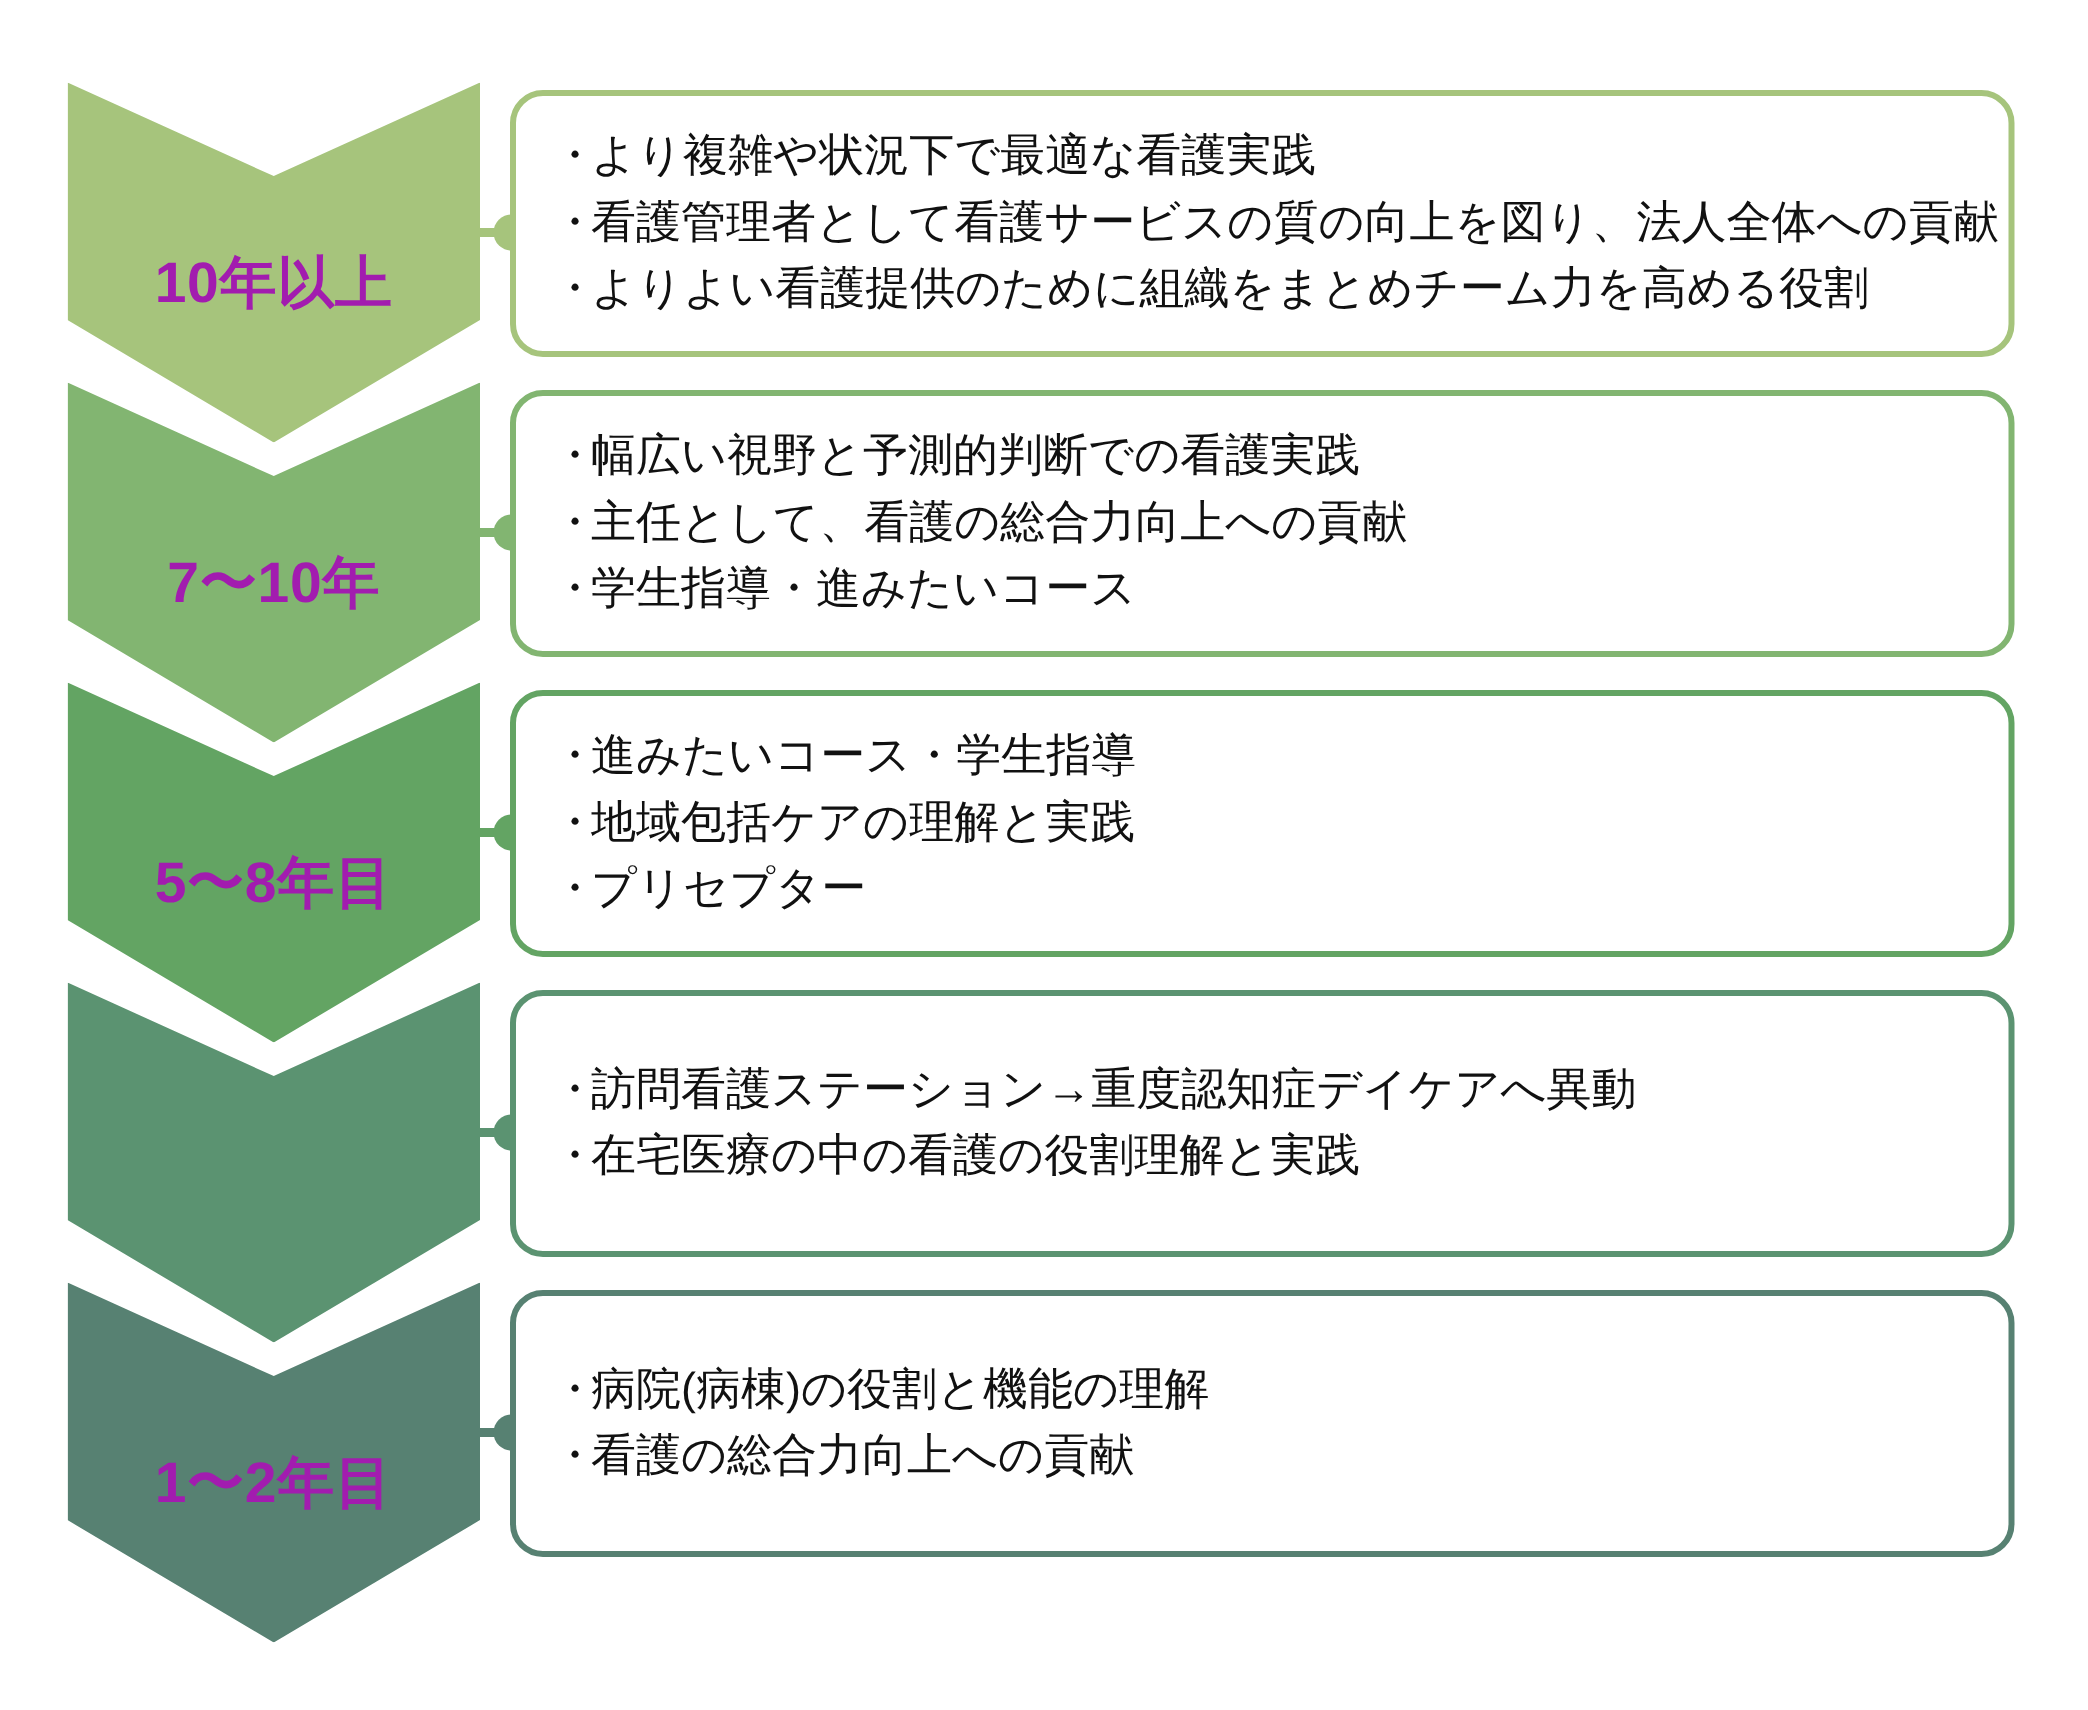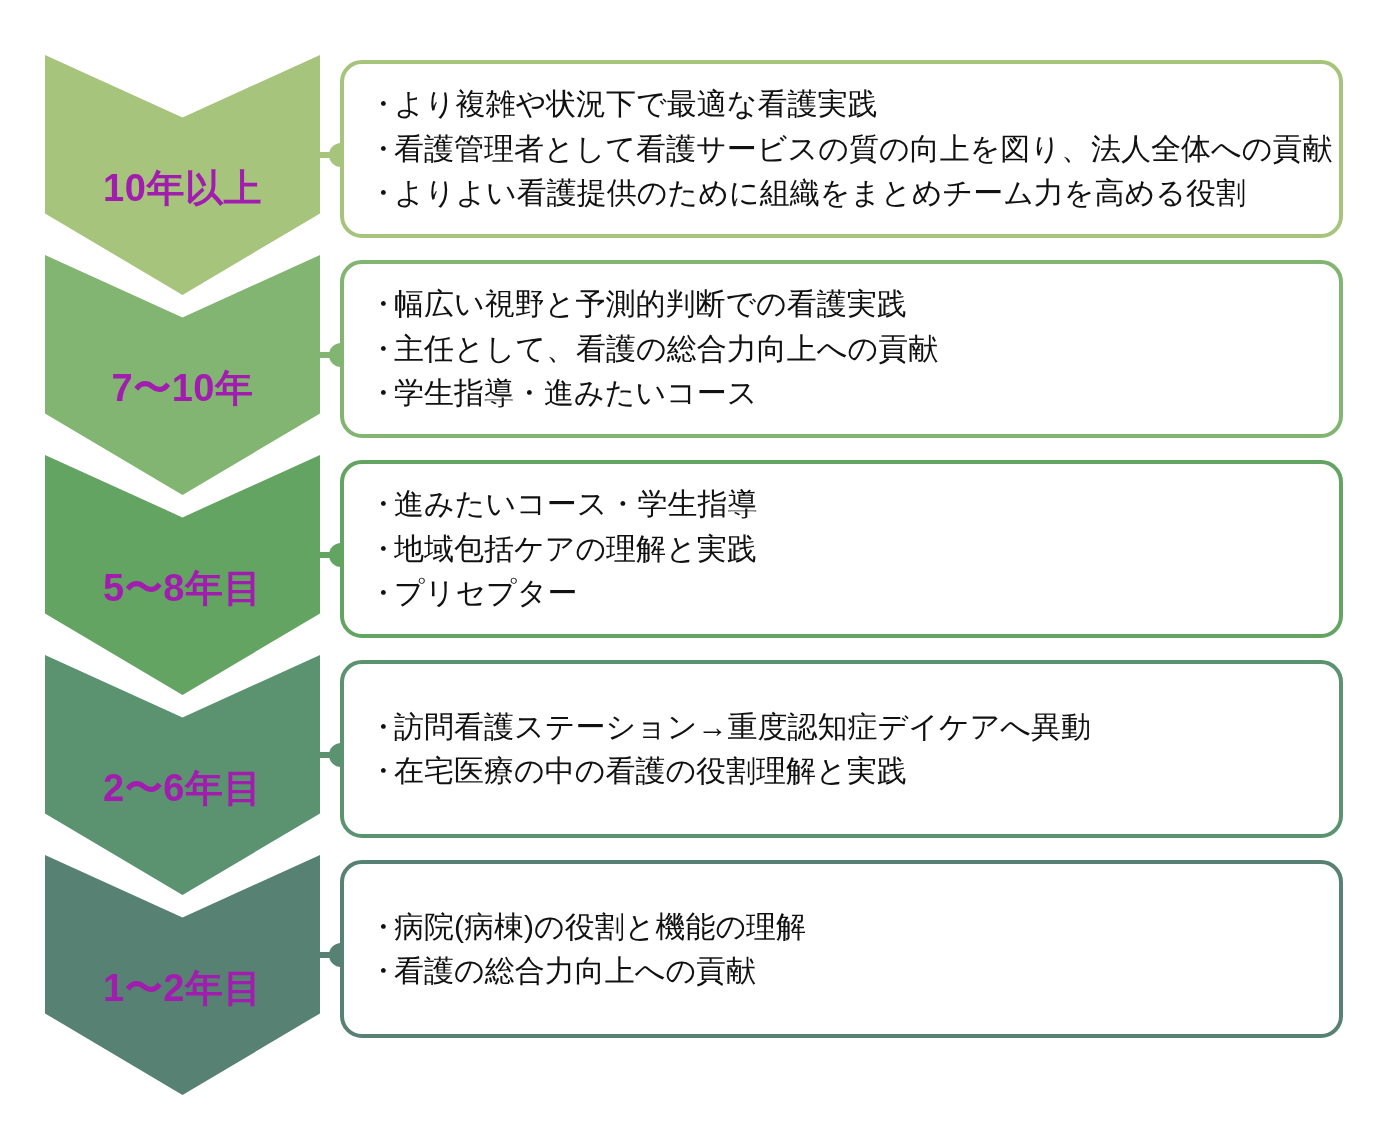--- a/index.html
+++ b/index.html
@@ -192,21 +192,20 @@
         </div>
         <div class="bullet-line">
           <span class="bullet-mark">・</span>
           <span class="bullet-text">プリセプター</span>
         </div>
       </div>
     </div>
     <div class="ladder-row" style="top: 655px;">
       <div class="chevron-wrap">
         <div class="chevron-shape" style="background: rgb(91, 147, 113);"></div>
-        <div class="chevron-label">2〜6年目</div>
       </div>
       <div class="connector">
         <div class="connector-line" style="background: rgb(91, 147, 113);"></div>
         <div class="connector-dot" style="background: rgb(91, 147, 113);"></div>
       </div>
       <div class="content-card" style="border-color: rgb(91, 147, 113);">
         <div class="bullet-line">
           <span class="bullet-mark">・</span>
           <span class="bullet-text">訪問看護ステーション→重度認知症デイケアへ異動</span>
         </div>

